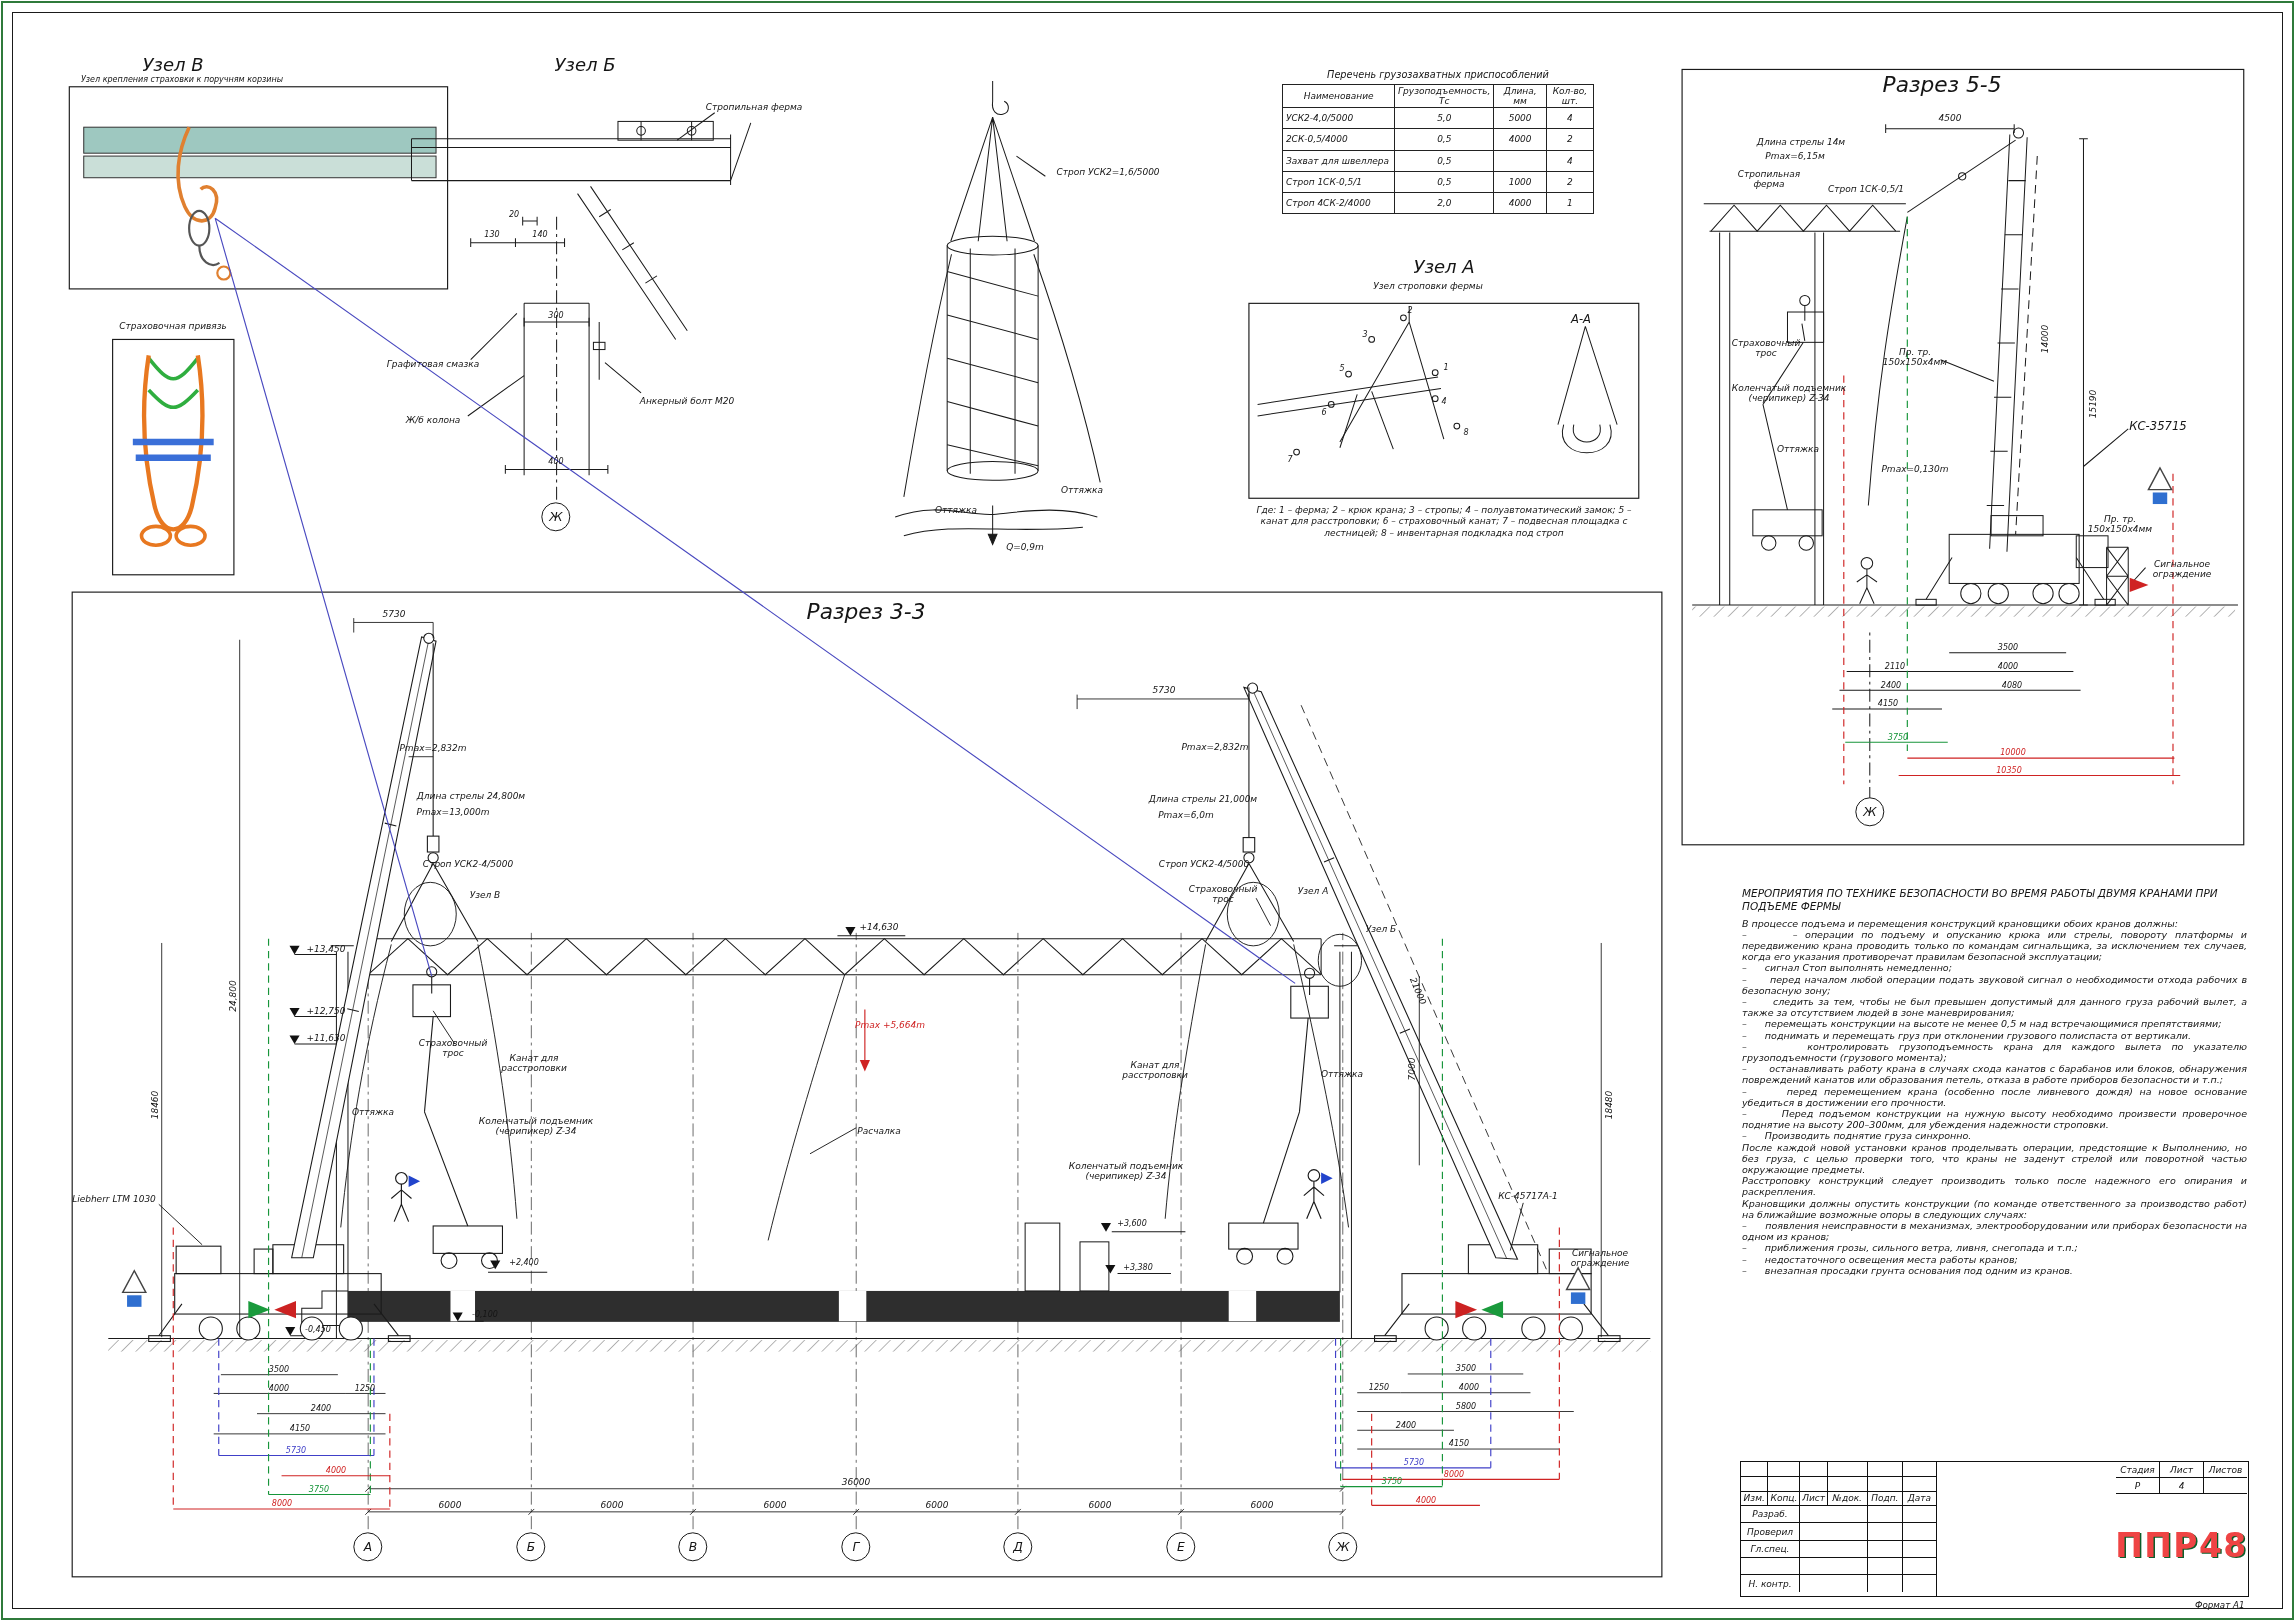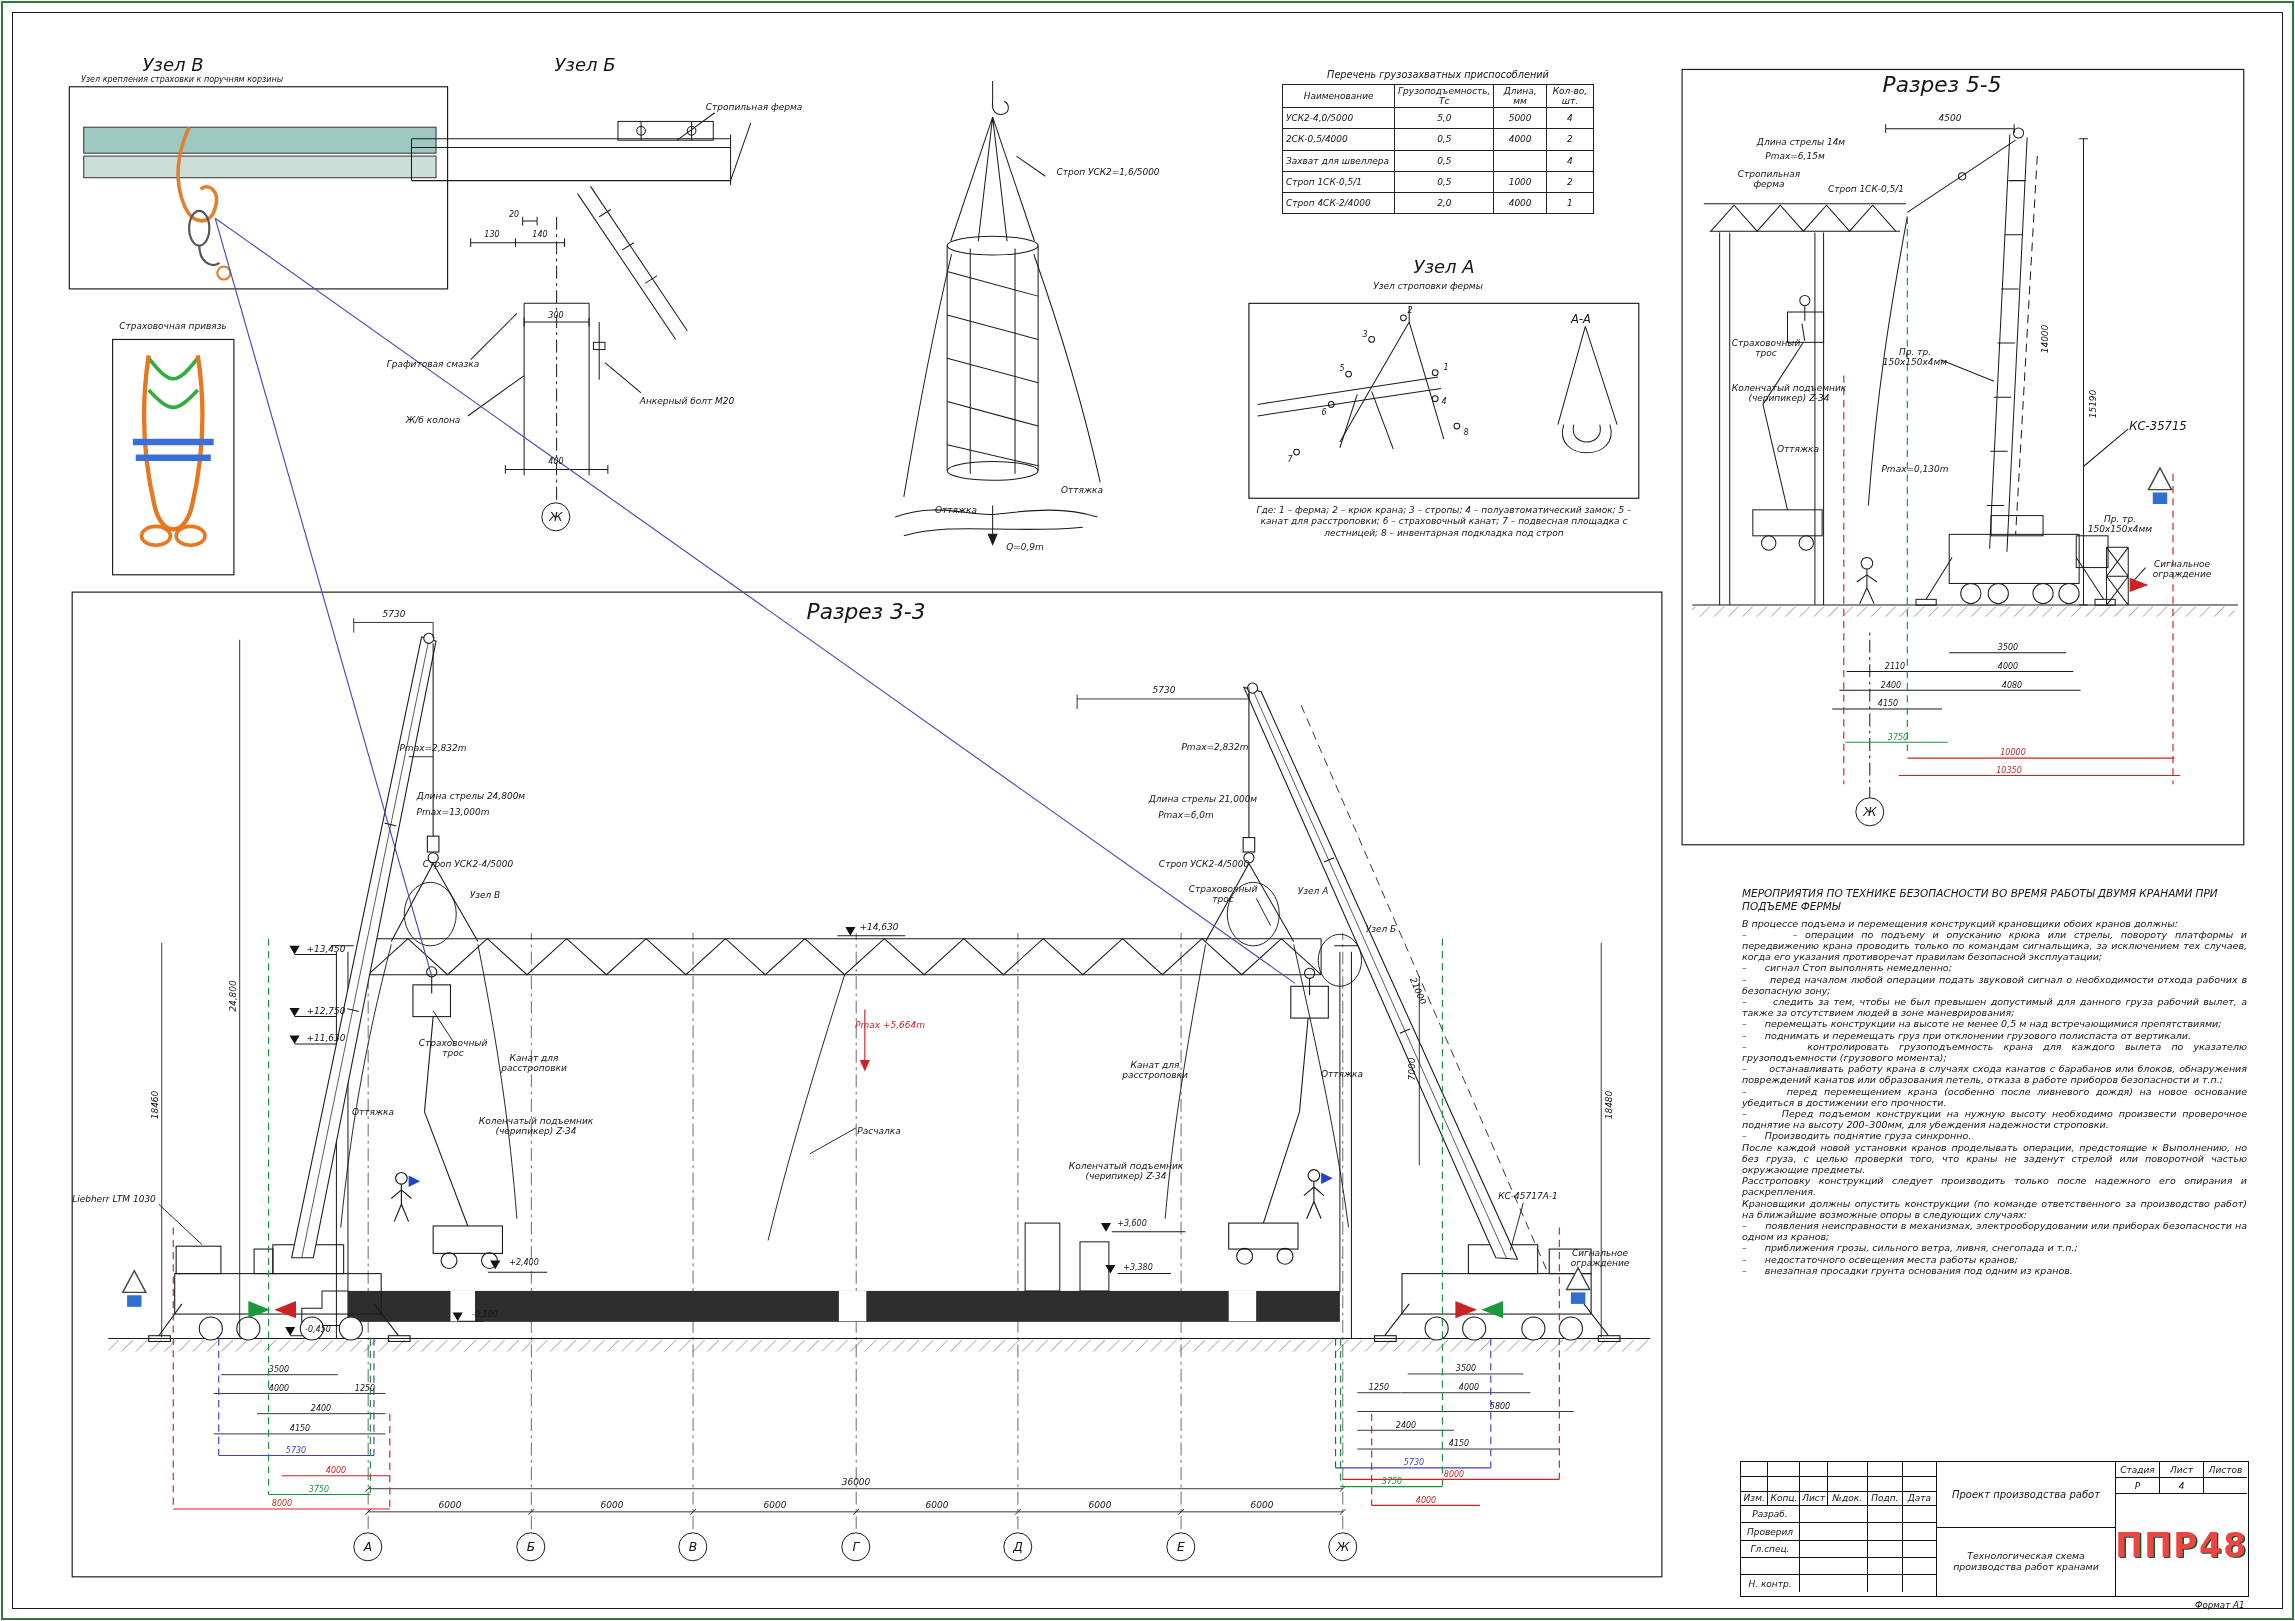--- a/index.html
+++ b/index.html
@@ -498,21 +498,21 @@
   <span class="lbl sm vert" style="left:1412px;top:1069px">7000</span>
   <span class="lbl sm vert" style="left:1609px;top:1105px">18480</span>
   <span class="lbl sm wrap" style="left:1155px;top:1070px;width:85px">Канат для расстроповки</span>
   <span class="lbl sm" style="left:1342px;top:1074px">Оттяжка</span>
   <span class="lbl sm wrap" style="left:1126px;top:1171px;width:134px">Коленчатый подъемник (черипикер) Z-34</span>
   <span class="lbl sm" style="left:1528px;top:1196px">КС-45717А-1</span>
   <span class="lbl sm wrap" style="left:1600px;top:1258px;width:87px">Сигнальное ограждение</span>
   <span class="lbl xs" style="left:1379px;top:1387px">1250</span>
   <span class="lbl xs" style="left:1466px;top:1368px">3500</span>
   <span class="lbl xs" style="left:1469px;top:1387px">4000</span>
-  <span class="lbl xs" style="left:1500px;top:1406px">5800</span>
+  <span class="lbl xs" style="left:1466px;top:1406px">5800</span>
   <span class="lbl xs" style="left:1406px;top:1425px">2400</span>
   <span class="lbl xs" style="left:1459px;top:1443px">4150</span>
   <span class="lbl xs blue" style="left:1414px;top:1462px">5730</span>
   <span class="lbl xs green" style="left:1392px;top:1481px">3750</span>
   <span class="lbl xs red" style="left:1426px;top:1500px">4000</span>
   <span class="lbl xs red" style="left:1454px;top:1474px">8000</span>
 
   <span class="lbl sm" style="left:856px;top:1482px">36000</span>
   <span class="lbl sm" style="left:450px;top:1505px">6000</span>
   <span class="lbl sm" style="left:612px;top:1505px">6000</span>
@@ -601,24 +601,20 @@
           <div class="st-cell c5"></div>
           <div class="st-cell c6"></div>
         </div>
       <div class="st-row">
           <div class="st-cell" style="width:59px">Н. контр.</div>
           <div class="st-cell" style="flex:1"></div>
           <div class="st-cell c5"></div>
           <div class="st-cell c6"></div>
         </div>
     </div>
-    <div class="st-mid">
-      <div class="st-proj">Проект производства работ</div>
-      <div class="st-doc">Технологическая схема производства работ кранами</div>
-    </div>
     <div class="st-right">
       <div class="st-shead">
         <div>Стадия</div>
         <div>Лист</div>
         <div>Листов</div>
       </div>
       <div class="st-svals">
         <div>Р</div>
         <div>4</div>
         <div></div>

